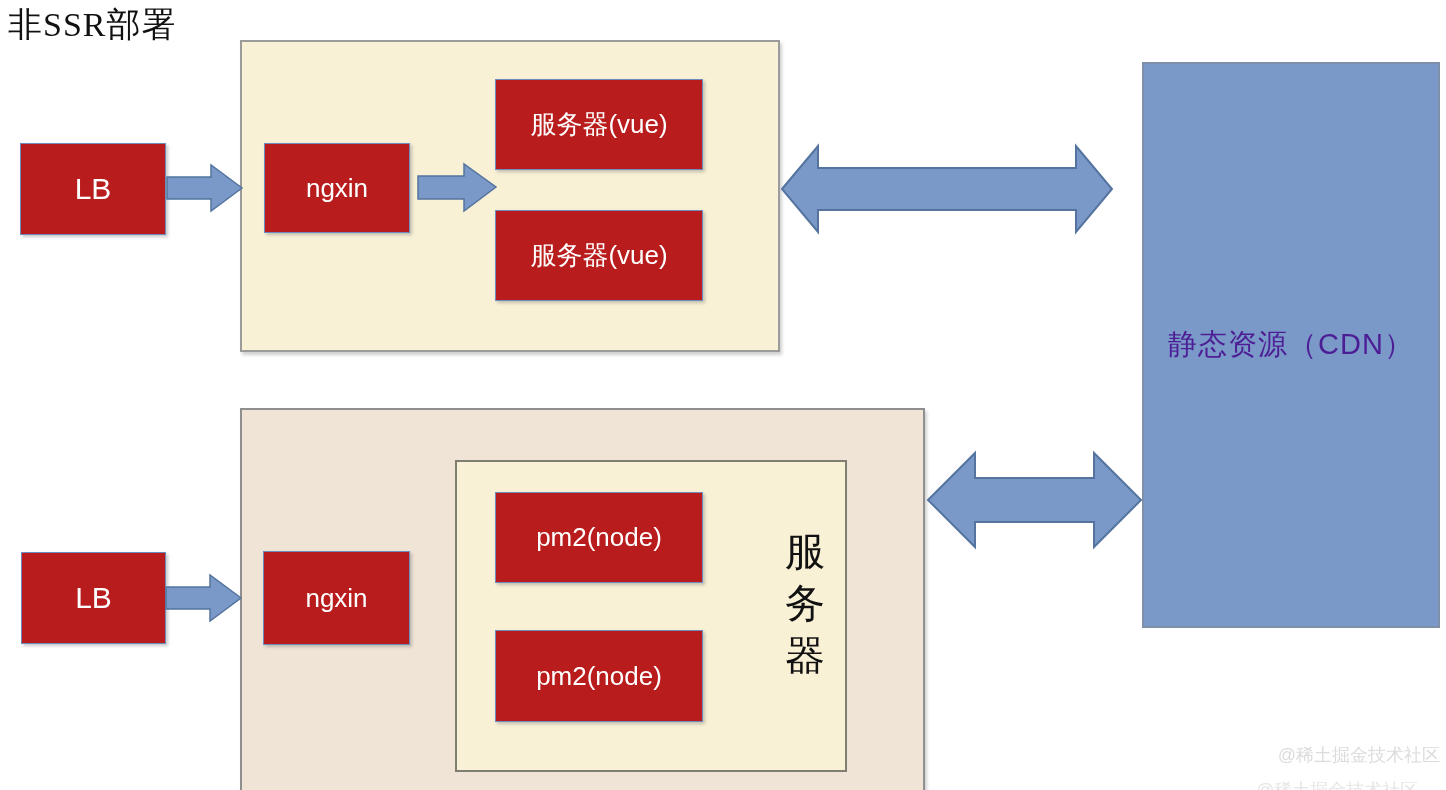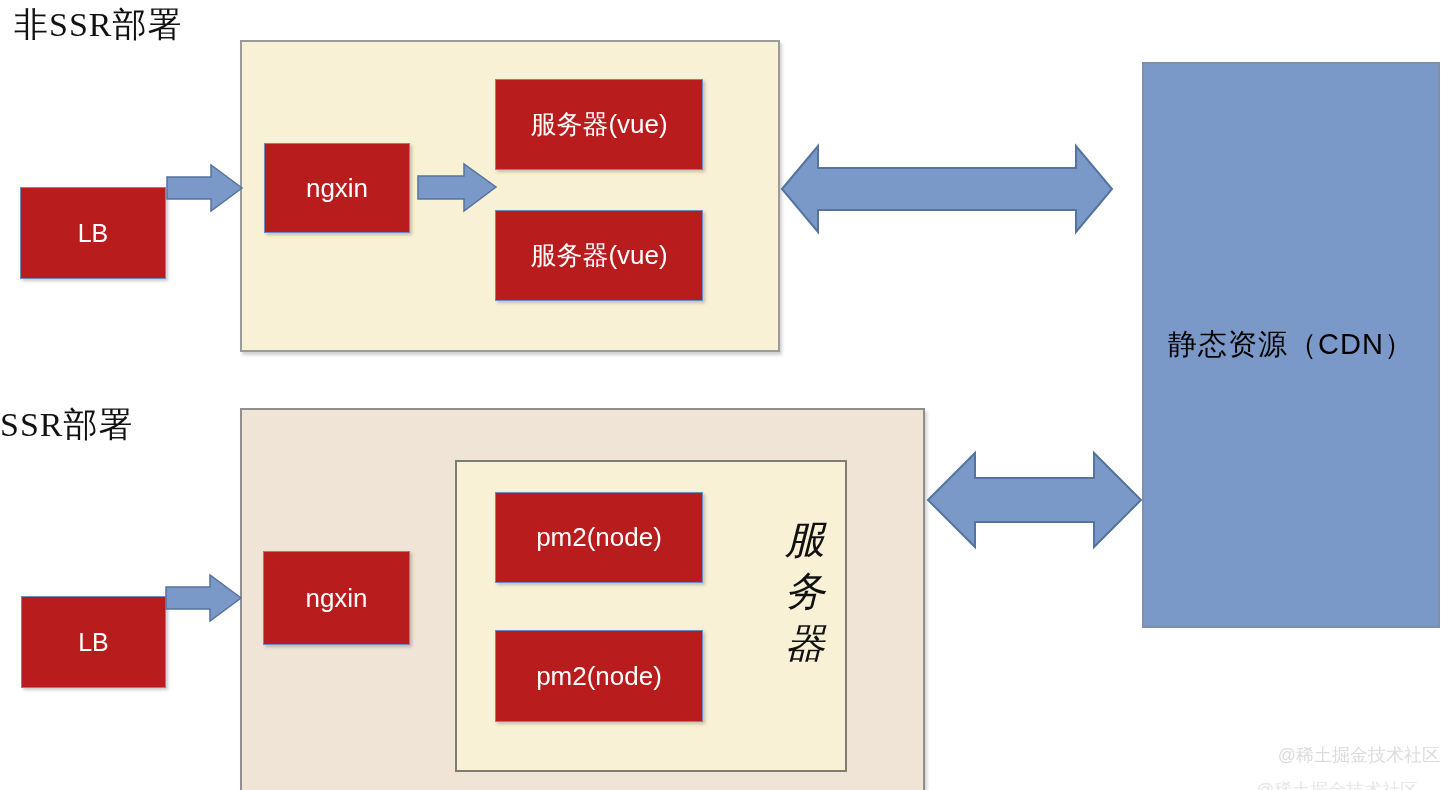--- a/index.html
+++ b/index.html
@@ -29,27 +29,27 @@
   .node{
     box-sizing:border-box;
     background:#b91c1c;
     border:1px solid #6d8bbd;
     box-shadow:2px 2px 3px rgba(100,100,100,0.35);
     display:flex;align-items:center;justify-content:center;
     color:#fff;
     font-size:26px;
     text-align:center;
   }
-  .node.lb{font-size:25px;margin-top:44px;}
+  .node.lb{font-size:30px;}
   .cdn{
     box-sizing:border-box;
     background:#7b99c8;
     border:2px solid #7d8fa9;
     display:flex;align-items:center;justify-content:center;
-    color:#000000;font-size:29px;
+    color:#4c1d95;font-size:29px;
     letter-spacing:1px;
   }
   .vlabel{
     font-family:"Liberation Serif","DejaVu Serif",serif;
     font-size:40px;
     line-height:52px;
     color:#111;
     width:44px;
     word-break:break-all;
     text-align:center;
@@ -60,21 +60,21 @@
     white-space:nowrap;
   }
   .watermark.partial{color:#e7e5e5;}
   svg{display:block;overflow:visible;}
 </style>
 </head>
 <body>
 
 <div class="canvas">
 
-  <div class="abs section-title" style="left:14px;top:2px;font-family:Liberation Serif, serif;">非SSR部署</div>
+  <div class="abs section-title" style="left:8px;top:2px;font-family:Liberation Serif, serif;">非SSR部署</div>
 
   <div class="abs container cream" style="left:240px;top:40px;width:540px;height:312px;"></div>
 
   <div class="abs node lb" style="left:20px;top:143px;width:146px;height:92px;">
     <span>LB</span>
   </div>
 
   <svg class="abs" style="left:167px;top:163px;" width="76" height="50" viewBox="0 0 76 50">
     <polygon points="0,14 44,14 44,2 75,25 44,48 44,36 0,36" fill="#7b99c8" stroke="#54749f" stroke-width="1.5"></polygon>
   </svg>
@@ -96,21 +96,20 @@
   </div>
 
   <svg class="abs" style="left:781px;top:135px;" width="332" height="108" viewBox="0 0 332 108">
     <polygon points="1,54 37,11 37,33 295,33 295,11 331,54 295,97 295,75 37,75 37,97" fill="#7b99c8" stroke="#54749f" stroke-width="2"></polygon>
   </svg>
 
   <div class="abs cdn" style="left:1142px;top:62px;width:298px;height:566px;">
     <span>静态资源（CDN）</span>
   </div>
 
-  <div class="abs section-title" style="left:0px;top:402px;">SSR部署</div>
 
   <div class="abs container tan" style="left:240px;top:408px;width:685px;height:400px;"></div>
 
   <div class="abs node lb" style="left:21px;top:552px;width:145px;height:92px;">
     <span>LB</span>
   </div>
 
   <svg class="abs" style="left:166px;top:573px;" width="76" height="50" viewBox="0 0 76 50">
     <polygon points="0,14 44,14 44,2 75,25 44,48 44,36 0,36" fill="#7b99c8" stroke="#54749f" stroke-width="1.5"></polygon>
   </svg>
@@ -122,21 +121,21 @@
   <div class="abs container inner" style="left:455px;top:460px;width:392px;height:312px;"></div>
 
   <div class="abs node" style="left:495px;top:492px;width:208px;height:91px;">
     <span>pm2(node)</span>
   </div>
 
   <div class="abs node" style="left:495px;top:630px;width:208px;height:92px;">
     <span>pm2(node)</span>
   </div>
 
-  <div class="abs vlabel" style="left:783px;top:514px;font-style:italic;">服务器</div>
+  <div class="abs vlabel" style="left:783px;top:526px;">服务器</div>
 
   <svg class="abs" style="left:927px;top:445px;" width="215" height="110" viewBox="0 0 215 110">
     <polygon points="1,55 48,8 48,33 167,33 167,8 214,55 167,102 167,77 48,77 48,102" fill="#7b99c8" stroke="#54749f" stroke-width="2"></polygon>
   </svg>
 
   <div class="abs watermark" style="right:6px;top:743px;">@稀土掘金技术社区</div>
   <div class="abs watermark partial" style="left:1256px;top:778px;">@稀土掘金技术社区</div>
 
 </div>
 

